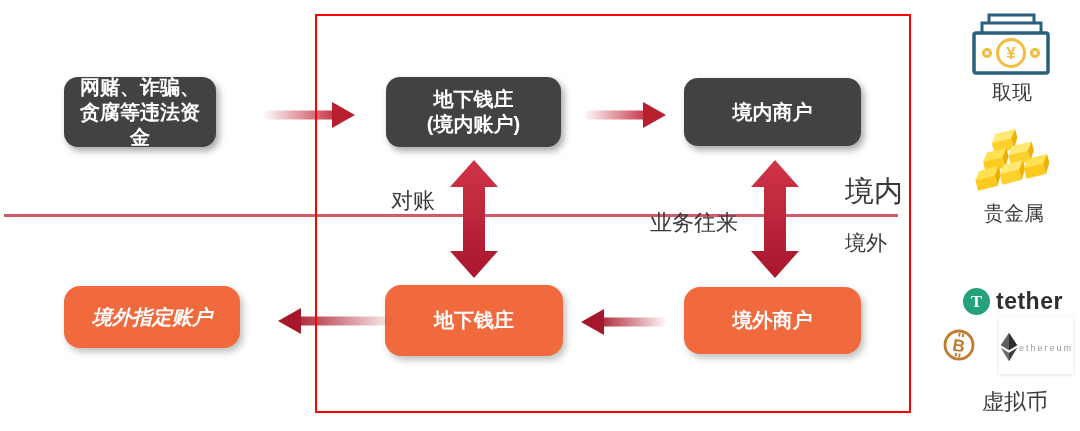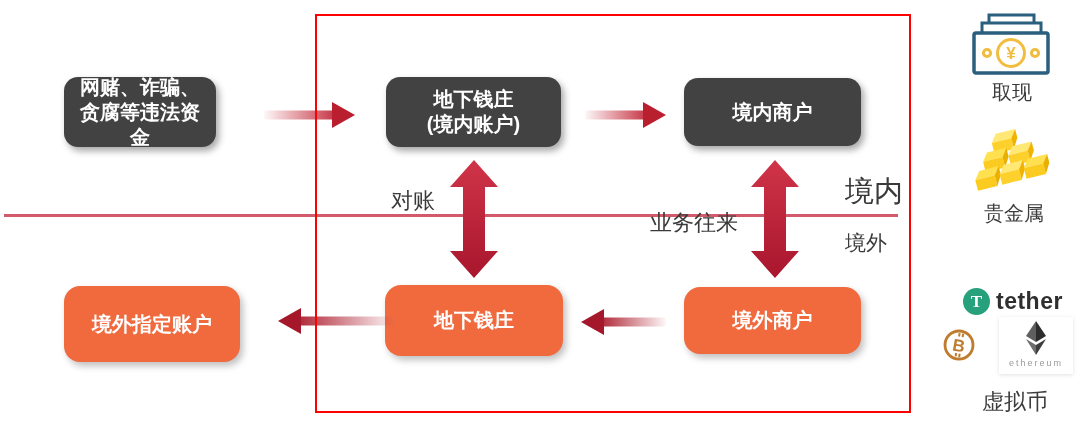--- a/index.html
+++ b/index.html
@@ -25,21 +25,21 @@
     background:#424242;border-radius:14px;
     box-shadow:3px 4px 7px rgba(0,0,0,0.35);
   }
   .node.orange{
     background:#f06a3e;border-radius:16px;
     box-shadow:3px 4px 7px rgba(0,0,0,0.25);
   }
   .b1{left:64px;top:77px;width:152px;height:70px;padding:0 12px;box-sizing:border-box;}
   .b2{left:386px;top:77px;width:175px;height:70px;}
   .b3{left:684px;top:78px;width:177px;height:68px;}
-  .b4{left:64px;top:286px;width:176px;height:76px;}
+  .b4{left:64px;top:286px;width:176px;height:62px;font-style:italic;}
   .b5{left:385px;top:285px;width:178px;height:71px;}
   .b6{left:684px;top:287px;width:177px;height:67px;}
   
   .harrow{position:absolute;height:28px;z-index:4;filter:blur(0.4px);}
   .harrow .shaft{position:absolute;top:50%;transform:translateY(-50%);height:9px;border-radius:2px;}
   .harrow.r .shaft{left:0;right:19px;background:linear-gradient(to right,rgba(216,120,130,0.05),rgba(193,35,52,0.92));}
   .harrow.l .shaft{right:0;left:19px;background:linear-gradient(to left,rgba(216,120,130,0.05),rgba(170,25,42,0.95));}
   .harrow .head{position:absolute;top:50%;transform:translateY(-50%);width:0;height:0;
     border-top:13px solid transparent;border-bottom:13px solid transparent;}
   .harrow.r .head{right:0;border-left:23px solid #ba1f30;}
@@ -64,21 +64,21 @@
   .lbl-cash{left:992px;top:79px;}
   .gold-icon{position:absolute;left:972px;top:128px;}
   .lbl-gold{left:984px;top:200px;}
   .tether-row{position:absolute;left:963px;top:288px;display:flex;align-items:center;gap:6px;z-index:2;}
   .tether-circle{width:27px;height:27px;border-radius:50%;background:#26a17b;color:#fff;
     display:flex;align-items:center;justify-content:center;font-weight:bold;font-size:17px;
     font-family:"Liberation Serif","DejaVu Serif",serif;}
   .tether-word{font-size:23px;font-weight:bold;color:#2f2f2f;letter-spacing:0.5px;}
   .btc-icon{position:absolute;left:942px;top:328px;}
   .eth-card{position:absolute;left:999px;top:317px;width:74px;height:57px;background:#fff;
-    box-shadow:0 1px 4px rgba(0,0,0,0.12);display:flex;flex-direction:column;align-items:center;
+    box-shadow:0 1px 4px rgba(0,0,0,0.12);display:flex;flex-direction:row;align-items:center;
     justify-content:flex-start;padding-top:3px;box-sizing:border-box;z-index:2;}
   .eth-word{font-size:9px;color:#9a9a9a;letter-spacing:2px;margin-top:2px;
     font-family:"Liberation Sans","DejaVu Sans",sans-serif;}
   .lbl-virtual{left:982px;top:387px;font-size:22px;text-align:right;}
 </style>
 </head>
 <body>
 
 <div class="stage">
 

